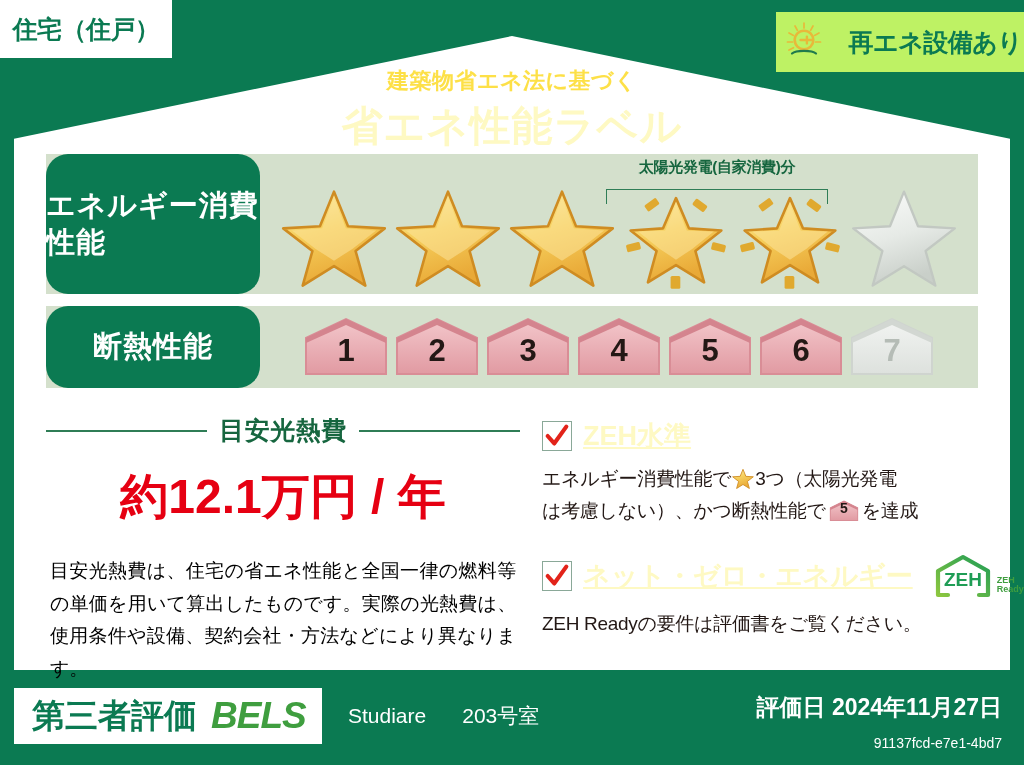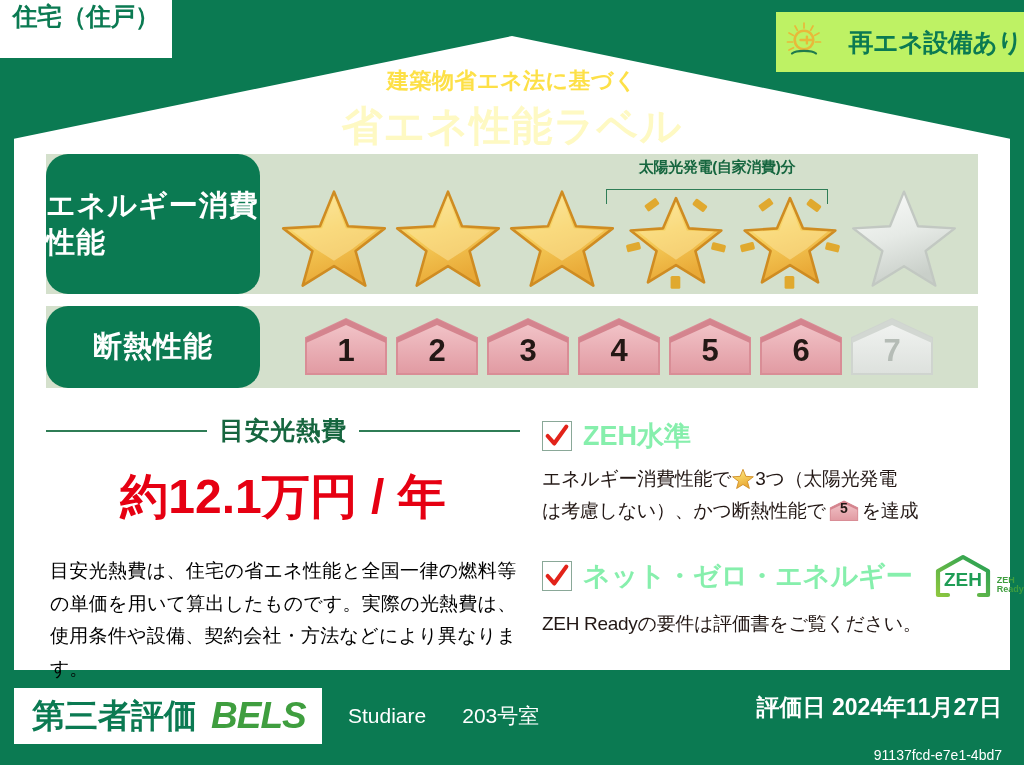--- a/index.html
+++ b/index.html
@@ -23,20 +23,21 @@
 
   
   .top-badge-left {
     position: absolute;
     left: 0;
     top: 0;
     width: 172px;
     height: 58px;
     background: #ffffff;
     display: flex;
+    align-items: center;
     justify-content: center;
   }
   .top-badge-left .txt {
     color: #0b7a52;
     font-size: 25px;
     font-weight: bold;
     letter-spacing: -0.5px;
   }
 
   .top-badge-right {
@@ -276,25 +277,26 @@
     width: 30px;
     height: 30px;
     flex: 0 0 30px;
     border: 1.8px solid #8aa898;
     background: #ffffff;
     position: relative;
   }
   .check-box svg { position: absolute; inset: 0; width: 100%; height: 100%; }
 
   .check-title {
-    color: #86efac;
+    color: #fef9c3;
     font-size: 27px;
     font-weight: bold;
     letter-spacing: 0px;
     white-space: nowrap;
+    text-decoration: underline;
   }
 
   .check-body {
     margin-top: 9px;
     color: #231815;
     font-size: 19px;
     line-height: 1.68;
     letter-spacing: -0.3px;
   }
   .check-body .inline-star {
@@ -388,21 +390,21 @@
   .bels-meta .room { font-size: 21px; }
 
   .footer-right {
     position: absolute;
     right: 22px;
     top: 22px;
     text-align: right;
     color: #ffffff;
   }
   .eval-date { font-size: 23px; font-weight: bold; letter-spacing: 0px; }
-  .eval-id   { font-size: 14px; margin-top: 24px; letter-spacing: 0px; }
+  .eval-id   { font-size: 14px; margin-top: 12px; letter-spacing: 0px; }
 </style>
 </head>
 <body>
 
 <div class="label-root">
 
   <div class="top-badge-left">
     <span class="txt">住宅（住戸）</span>
   </div>
 

